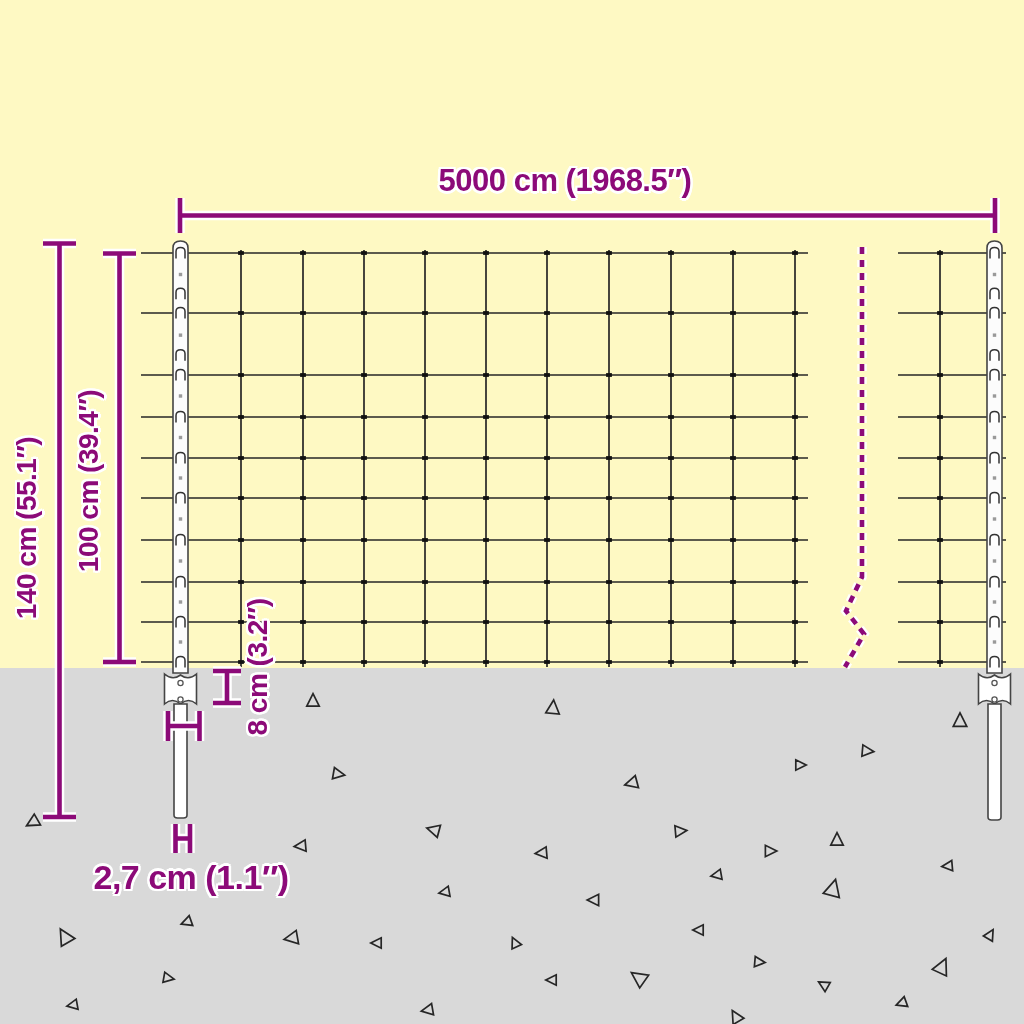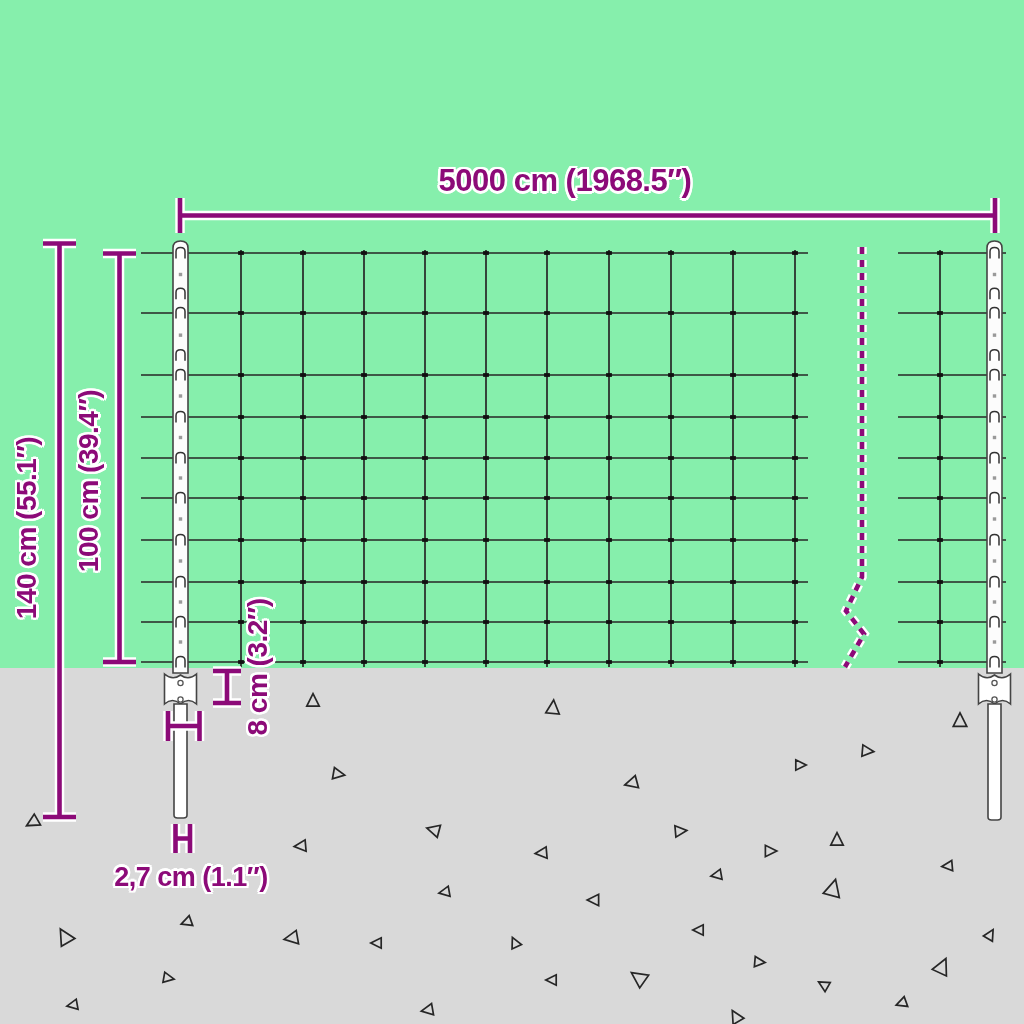--- a/index.html
+++ b/index.html
@@ -1,36 +1,36 @@
 <!DOCTYPE html>
 <html style="--accent: #8c0a78;"><head>
 <meta charset="utf-8">
 <style>
   :root{ --accent:#8c0a78; }
   html,body{margin:0;padding:0;background:#fff;}
   #stage{
     position:relative;width:1024px;height:1024px;overflow:hidden;
-    background:#86efac;font-family:"Liberation Sans",sans-serif;
+    background:#fef9c3;font-family:"Liberation Sans",sans-serif;
   }
   #scene{position:absolute;left:0;top:0;}
   .lbl{
     position:absolute;color:var(--accent);font-weight:700;white-space:nowrap;
     transform:translate(-50%,-50%);letter-spacing:-0.5px;
     text-shadow:
       2.5px 0 0 #fff,-2.5px 0 0 #fff,0 2.5px 0 #fff,0 -2.5px 0 #fff,
       2px 2px 0 #fff,-2px 2px 0 #fff,2px -2px 0 #fff,-2px -2px 0 #fff,
       0 0 3px #fff,0 0 3px #fff;
   }
   .rot{transform:translate(-50%,-50%) rotate(-90deg);}
   #lbl-width {left:565px;top:181px;font-size:31px;}
   #lbl-140   {left:27px; top:528px;font-size:28px;}
   #lbl-100   {left:89px; top:481px;font-size:28px;}
   #lbl-8     {left:258px;top:667px;font-size:28px;}
   #lbl-82    {left:184px;top:764px;font-size:29px;}
-  #lbl-27    {left:191px;top:877px;font-size:27px;}
+  #lbl-27    {left:191px;top:877px;font-size:34px;}
 </style>
 </head>
 <body>
 
 <div id="stage">
   <svg id="scene" width="1024" height="1024" viewBox="0 0 1024 1024">
       <rect x="0" y="668" width="1024" height="356" fill="#d9d9d9"></rect>
       <g>
         <polygon points="0,-7.4399999999999995 6.24,5.04 -6.24,5.04" transform="translate(313 701) rotate(0)" fill="none" stroke="#262626" stroke-width="1.7" stroke-linejoin="miter"></polygon>
         <polygon points="0,-8.06 6.76,5.46 -6.76,5.46" transform="translate(553 708) rotate(5)" fill="none" stroke="#262626" stroke-width="1.7" stroke-linejoin="miter"></polygon>

